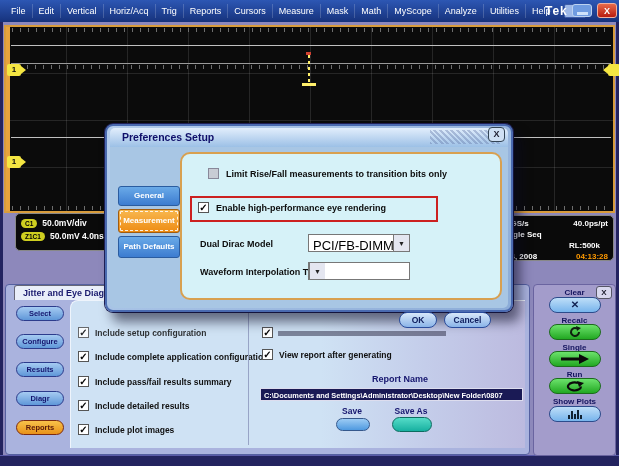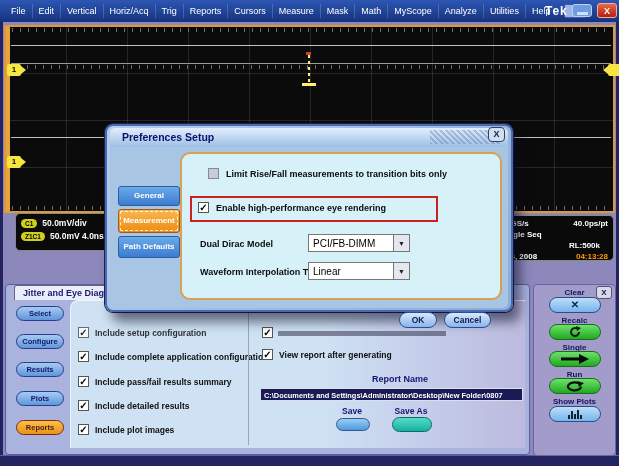--- a/index.html
+++ b/index.html
@@ -145,21 +145,21 @@
   #dlg-content { left:180px; top:152px; width:322px; height:148px; background:#d6f2f8;
     border:2px solid #d8a050; border-radius:10px; }
   #dlg-cb1 { left:208px; top:168px; }
   #red-highlight { left:190px; top:196px; width:248px; height:26px; border:2px solid #cc2020; }
   #dlg-cb2 { left:198px; top:202px; }
   .dlg-cb-label { margin-left:7px; font-size:9px; font-weight:bold; color:#0c0c0c; white-space:nowrap; }
   .field-label { font-size:9px; font-weight:bold; color:#0c0c0c; white-space:nowrap; }
   #dd-label { left:200px; top:239px; } #wi-label { left:200px; top:267px; }
   .select { height:18px; display:flex; border:1px solid #777; background:#fff; }
   #dd-select { left:308px; top:234px; width:102px; } #wi-select { left:308px; top:262px; width:102px; }
-  .select .val { flex:1; font-size:10px; padding:3px 0 0 4px; color:#000; white-space:nowrap; overflow:hidden; }
+  .select .val { flex:1; font-size:13px; padding:3px 0 0 4px; color:#000; white-space:nowrap; overflow:hidden; }
   .select .arrow { width:16px; background:#e4e6f0; border-left:1px solid #777;
     font-size:7px; color:#222; text-align:center; line-height:17px; }
   .dlg-btn { top:312px; height:16px; border-radius:8px; background:linear-gradient(#d8e8fa,#8ab4e8);
     border:1px solid #2a4c9c; color:#102060; font-size:8.5px; font-weight:bold; text-align:center; line-height:14px; }
   #ok-btn { left:399px; width:38px; } #cancel-btn { left:444px; width:47px; }
 
   svg { display:block; }
 </style>
 </head>
 <body>
@@ -236,21 +236,21 @@
   </div>
 </div>
 
 <div id="jitter-win" class="abs"></div>
 <div id="jitter-title" class="abs">Jitter and Eye Diagr</div>
 <div id="jitter-panel" class="abs"></div>
 
 <div class="abs nav-btn" style="top:306px">Select</div>
 <div class="abs nav-btn" style="top:334px">Configure</div>
 <div class="abs nav-btn" style="top:362px">Results</div>
-<div class="abs nav-btn" style="top:391px">Plots</div>
+<div class="abs nav-btn" style="top:391px">Diagr</div>
 <div id="nav-reports" class="abs nav-btn" style="top:420px">Reports</div>
 
 <div class="abs cb-row" style="left:78px; top:327px; opacity:.85">
   <span class="cb"><span>✓</span></span>
   <span class="cb-label">Include setup configuration</span>
 </div>
 <div class="abs cb-row" style="left:78px; top:351px">
   <span class="cb"><span>✓</span></span>
   <span class="cb-label">Include complete application configuration</span>
 </div>
@@ -357,18 +357,17 @@
 </div>
 
 <div id="dd-label" class="abs field-label">Dual Dirac Model</div>
 <div id="dd-select" class="abs select">
   <span class="val">PCI/FB-DIMM</span>
   <span class="arrow">▼</span>
 </div>
 
 <div id="wi-label" class="abs field-label">Waveform Interpolation Type</div>
 <div id="wi-select" class="abs select">
-  <span class="val">Linear</span>
   <span class="arrow">▼</span>
 </div>
 
 <div id="ok-btn" class="abs dlg-btn">OK</div>
 <div id="cancel-btn" class="abs dlg-btn">Cancel</div>
 
 </body></html>

